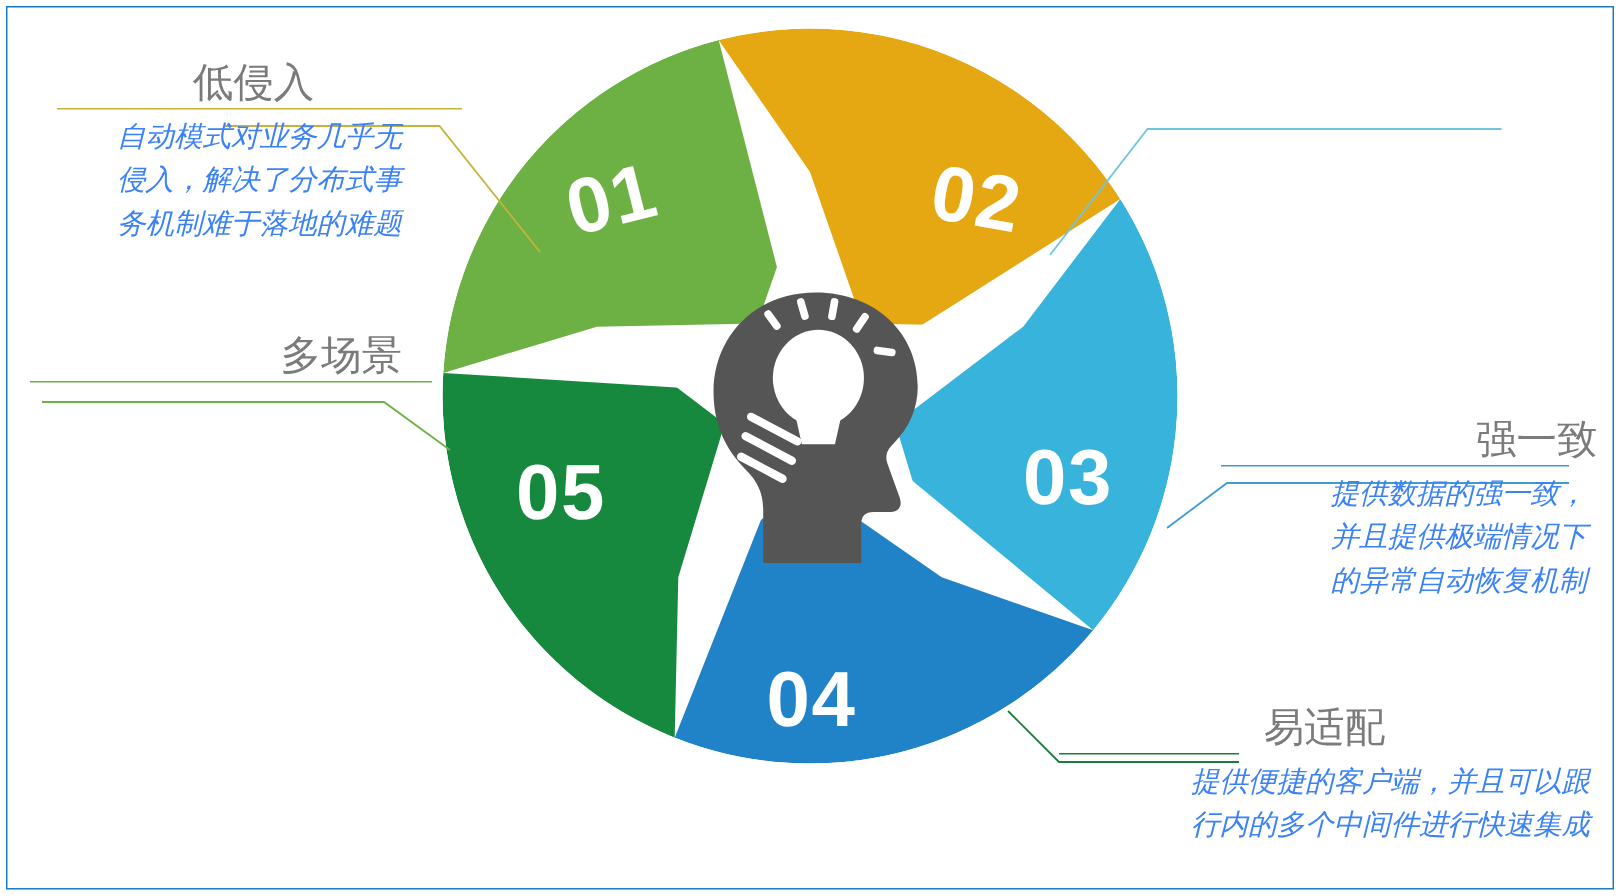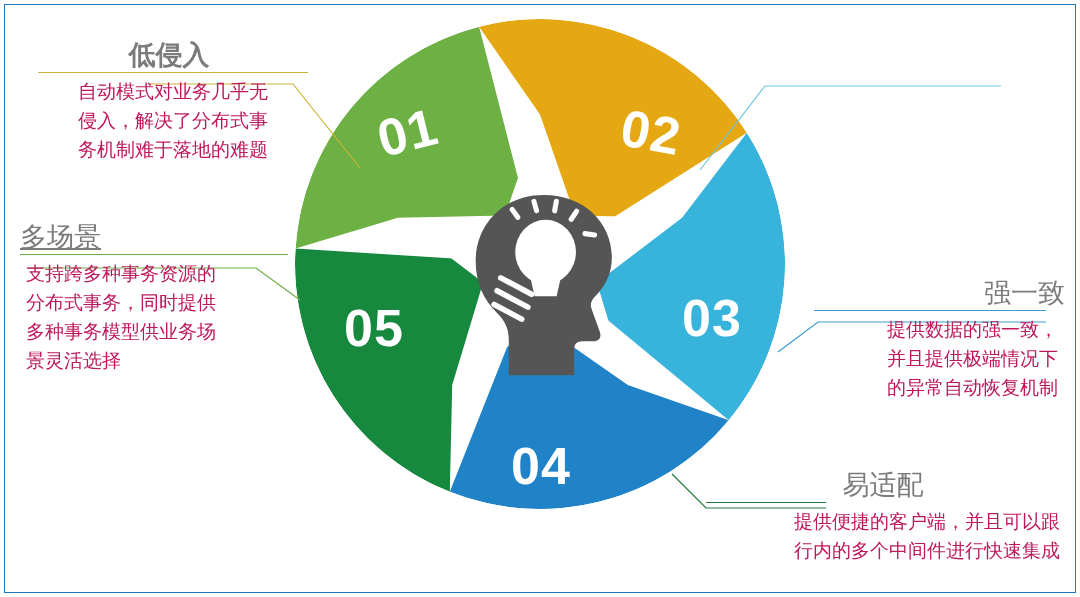--- a/index.html
+++ b/index.html
@@ -45,49 +45,50 @@
     font-weight: 400;
     white-space: nowrap;
   }
   .callout-rule {
     height: 0;
     border-top: 1.6px solid #999;
     margin-top: 2px;
     margin-bottom: 5px;
   }
   .callout-body {
-    color: #be185d;
+    color: #3b82f6;
     font-size: 19px;
     line-height: 1.52;
     white-space: pre-line;
+    font-style: italic;
   }
 
   
   .c-01 { left: 38px;  top: 40px;  width: 270px; text-align: left; }
-  .c-01 .callout-title { text-align: center; padding-right: 8px; font-weight: bold; }
+  .c-01 .callout-title { text-align: center; padding-right: 8px; }
   .c-01 .callout-rule { border-top-color: #C9B23A; }
   .c-01 .callout-body { text-align: center; }
 
   .c-02 { left: 760px; top: 40px;  width: 290px; }
   .c-02 .callout-title { text-align: left; }
   .c-02 .callout-rule { border-top-color: #6FC6DF; width: 242px; }
   .c-02 .callout-body { text-align: center; width: 242px; }
 
   .c-03 { left: 800px; top: 278px; width: 265px; }
   .c-03 .callout-title { text-align: right; padding-left: 14px; }
   .c-03 .callout-rule { border-top-color: #3F9BD1; width: 232px; margin-left: 14px; }
   .c-03 .callout-body { text-align: right; width: 248px; padding-left: 10px; }
 
   .c-04 { left: 690px; top: 470px; width: 370px; }
   .c-04 .callout-title { text-align: center; padding-left: 16px; }
   .c-04 .callout-rule { border-top-color: #1E7B3C; width: 120px; margin-left: 16px; }
   .c-04 .callout-body { text-align: right; }
 
   .c-05 { left: 20px;  top: 222px; width: 268px; }
-  .c-05 .callout-title { text-align: left; padding-right: 20px; text-decoration: underline; }
+  .c-05 .callout-title { text-align: right; padding-right: 20px; }
   .c-05 .callout-rule { border-top-color: #6DB043; }
   .c-05 .callout-body { text-align: left; padding-left: 6px; }
 
   .seg-num {
     font-size: 52px;
     font-weight: 700;
     fill: #ffffff;
     font-family: "Liberation Sans", "DejaVu Sans", sans-serif;
     letter-spacing: 1px;
   }
@@ -182,19 +183,15 @@
   <div class="callout c-04">
     <div class="callout-title">易适配</div>
     <div class="callout-rule" style="border-top-color: rgb(30, 123, 60);"></div>
     <div class="callout-body">提供便捷的客户端，并且可以跟
 行内的多个中间件进行快速集成</div>
   </div>
 
   <div class="callout c-05">
     <div class="callout-title">多场景</div>
     <div class="callout-rule" style="border-top-color: rgb(109, 176, 67);"></div>
-    <div class="callout-body">支持跨多种事务资源的
-分布式事务，同时提供
-多种事务模型供业务场
-景灵活选择</div>
   </div>
 
 </div>
 
 </body></html>

